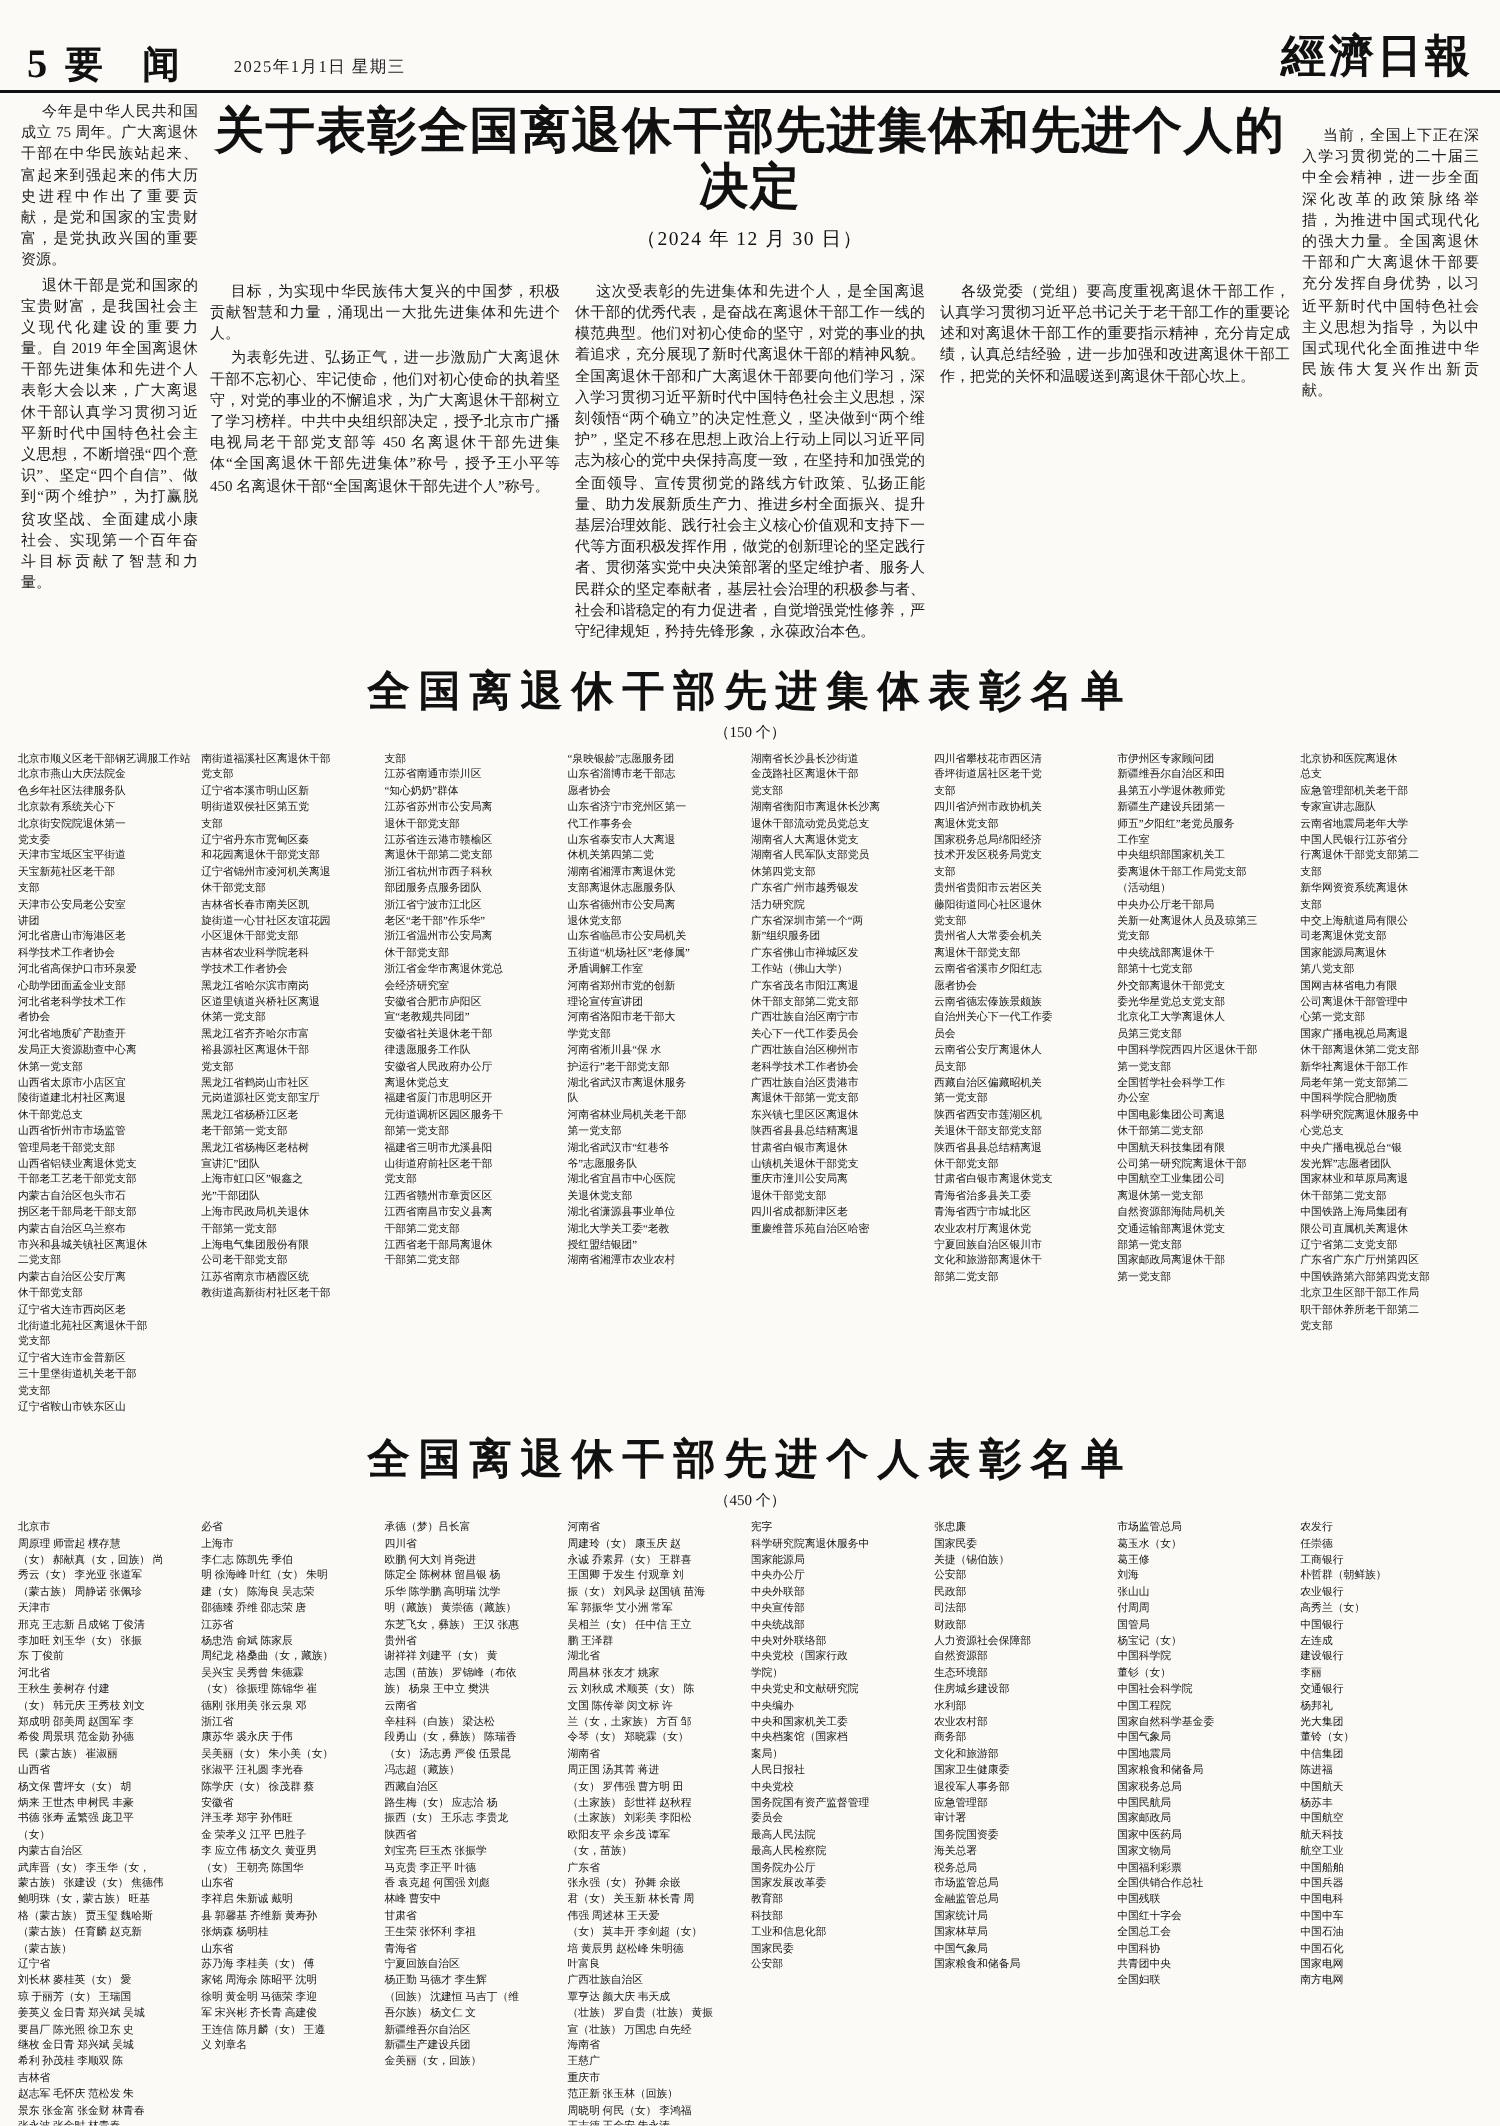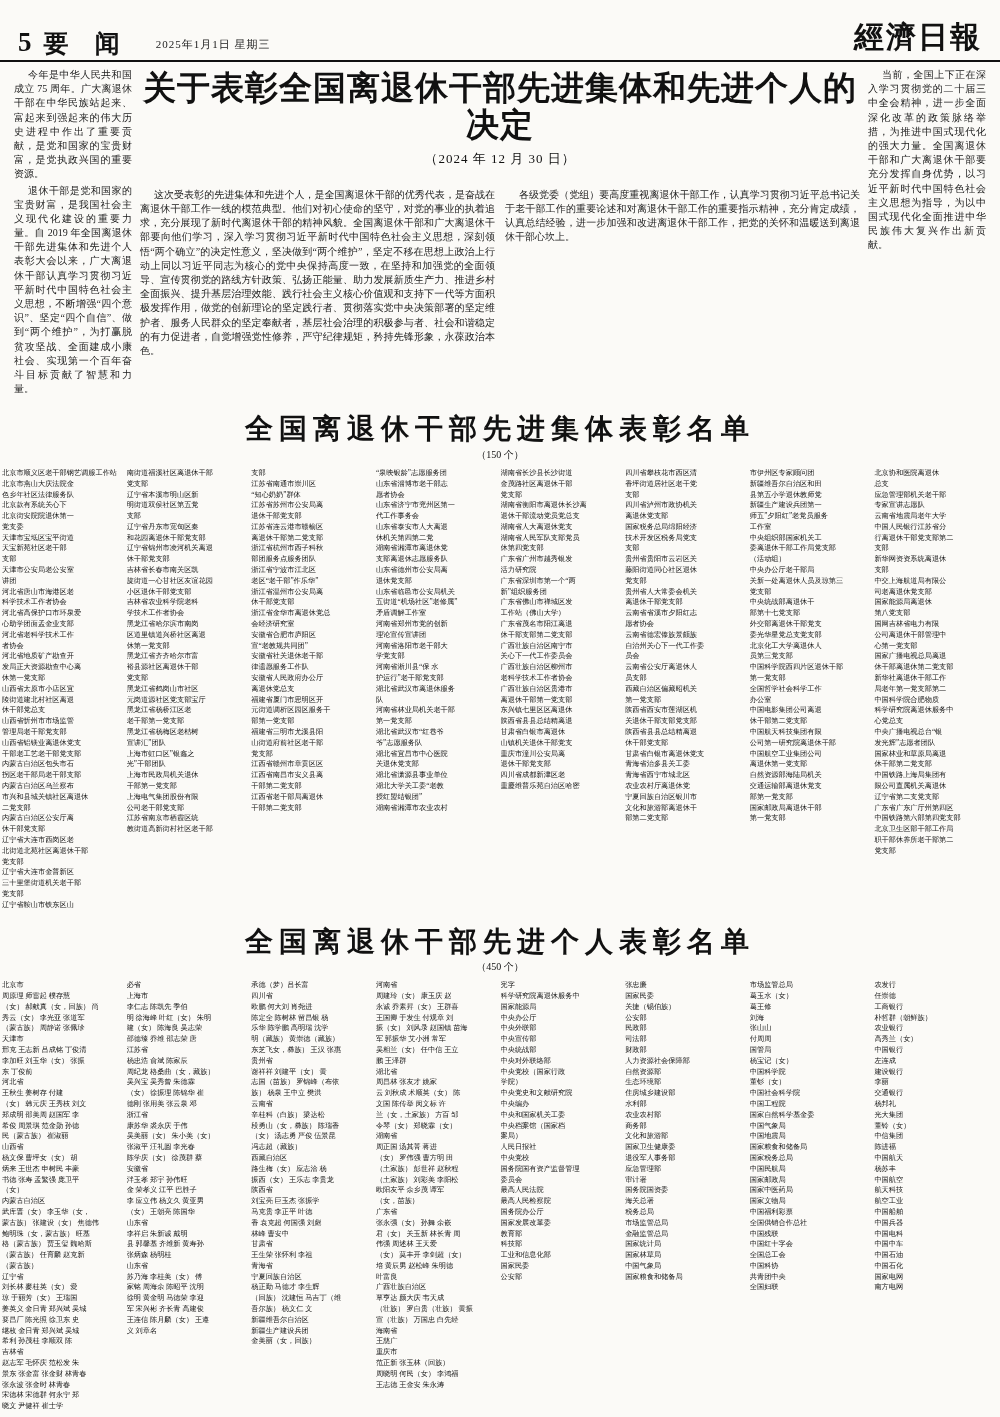--- a/index.html
+++ b/index.html
@@ -22,21 +22,21 @@
   .page-num{font-size:27px;font-weight:bold;line-height:1;margin-right:12px;font-family:"Liberation Serif",serif;}
   .section-title{font-size:25px;font-weight:bold;letter-spacing:10px;line-height:1;margin-right:26px;}
   .issue-date{font-size:11px;letter-spacing:1px;margin-bottom:4px;color:#222;}
   .brand{margin-left:auto;font-size:30px;font-weight:bold;letter-spacing:2px;
     font-family:"DejaVu Serif",serif;margin-bottom:-2px;}
 
   
   .body-wrap{display:flex;padding:6px 14px 0 14px;box-sizing:border-box;}
   .col-left{width:118px;flex:0 0 118px;}
   .col-center{flex:1 1 auto;padding:0 8px;}
-  .col-right{width:118px;flex:0 0 118px;}
+  .col-right{width:118px;flex:0 0 118px;margin-top:16px;}
 
   .micro{font-size:10px;line-height:1.42;text-align:justify;color:#1a1a1a;}
   .micro p{margin:0 0 2px 0;text-indent:14px;}
 
   
   .dept{font-size:15px;text-align:center;font-weight:bold;letter-spacing:2px;margin:2px 0 4px 0;}
   .headline{
     font-size:33px;font-weight:bold;text-align:center;letter-spacing:1px;
     line-height:1.12;margin:2px 0 6px 0;font-family:"Liberation Serif",serif;
   }
@@ -53,21 +53,21 @@
   .banner-sub{text-align:center;font-size:10px;margin-bottom:6px;}
 
   
   .namelist{display:flex;gap:1px;align-items:flex-start;}
   .nl-col{flex:1 1 0;font-size:7.2px;line-height:1.5;color:#141414;}
   .nl-col div{white-space:nowrap;overflow:hidden;text-overflow:clip;}
 
   .foot{text-align:left;font-size:8px;padding:4px 16px 6px 0;}
 
   
-  .wide{padding:0 2px;box-sizing:border-box;}
+  .wide{padding:0 12px;box-sizing:border-box;}
 </style>
 </head>
 <body>
 
 <div class="page">
 
   <div class="masthead">
     <div class="page-num">5</div>
     <div class="section-title">要 闻</div>
     <div class="issue-date">2025年1月1日  星期三</div>
@@ -78,20 +78,24 @@
 
     <div class="col-left micro">
       <p>今年是中华人民共和国成立 75 周年。广大离退休干部在中华民族站起来、富起来到强起来的伟大历史进程中作出了重要贡献，是党和国家的宝贵财富，是党执政兴国的重要资源。</p>
       <p>退休干部是党和国家的宝贵财富，是我国社会主义现代化建设的重要力量。自 2019 年全国离退休干部先进集体和先进个人表彰大会以来，广大离退休干部认真学习贯彻习近平新时代中国特色社会主义思想，不断增强“四个意识”、坚定“四个自信”、做到“两个维护”，为打赢脱贫攻坚战、全面建成小康社会、实现第一个百年奋斗目标贡献了智慧和力量。</p>
     </div>
 
     <div class="col-center">
       <div class="headline">关于表彰全国离退休干部先进集体和先进个人的决定</div>
       <div class="subdate">（2024 年 12 月 30 日）</div>
       <div class="lead-cols">
+        <div class="micro">
+          <p>目标，为实现中华民族伟大复兴的中国梦，积极贡献智慧和力量，涌现出一大批先进集体和先进个人。</p>
+          <p>为表彰先进、弘扬正气，进一步激励广大离退休干部不忘初心、牢记使命，他们对初心使命的执着坚守，对党的事业的不懈追求，为广大离退休干部树立了学习榜样。中共中央组织部决定，授予北京市广播电视局老干部党支部等 450 名离退休干部先进集体“全国离退休干部先进集体”称号，授予王小平等 450 名离退休干部“全国离退休干部先进个人”称号。</p>
+        </div>
         <div class="micro">
           <p>这次受表彰的先进集体和先进个人，是全国离退休干部的优秀代表，是奋战在离退休干部工作一线的模范典型。他们对初心使命的坚守，对党的事业的执着追求，充分展现了新时代离退休干部的精神风貌。全国离退休干部和广大离退休干部要向他们学习，深入学习贯彻习近平新时代中国特色社会主义思想，深刻领悟“两个确立”的决定性意义，坚决做到“两个维护”，坚定不移在思想上政治上行动上同以习近平同志为核心的党中央保持高度一致，在坚持和加强党的全面领导、宣传贯彻党的路线方针政策、弘扬正能量、助力发展新质生产力、推进乡村全面振兴、提升基层治理效能、践行社会主义核心价值观和支持下一代等方面积极发挥作用，做党的创新理论的坚定践行者、贯彻落实党中央决策部署的坚定维护者、服务人民群众的坚定奉献者，基层社会治理的积极参与者、社会和谐稳定的有力促进者，自觉增强党性修养，严守纪律规矩，矜持先锋形象，永葆政治本色。</p>
         </div>
         <div class="micro">
           <p>各级党委（党组）要高度重视离退休干部工作，认真学习贯彻习近平总书记关于老干部工作的重要论述和对离退休干部工作的重要指示精神，充分肯定成绩，认真总结经验，进一步加强和改进离退休干部工作，把党的关怀和温暖送到离退休干部心坎上。</p>
         </div>
       </div>
     </div>
 
     <div class="col-right micro">

